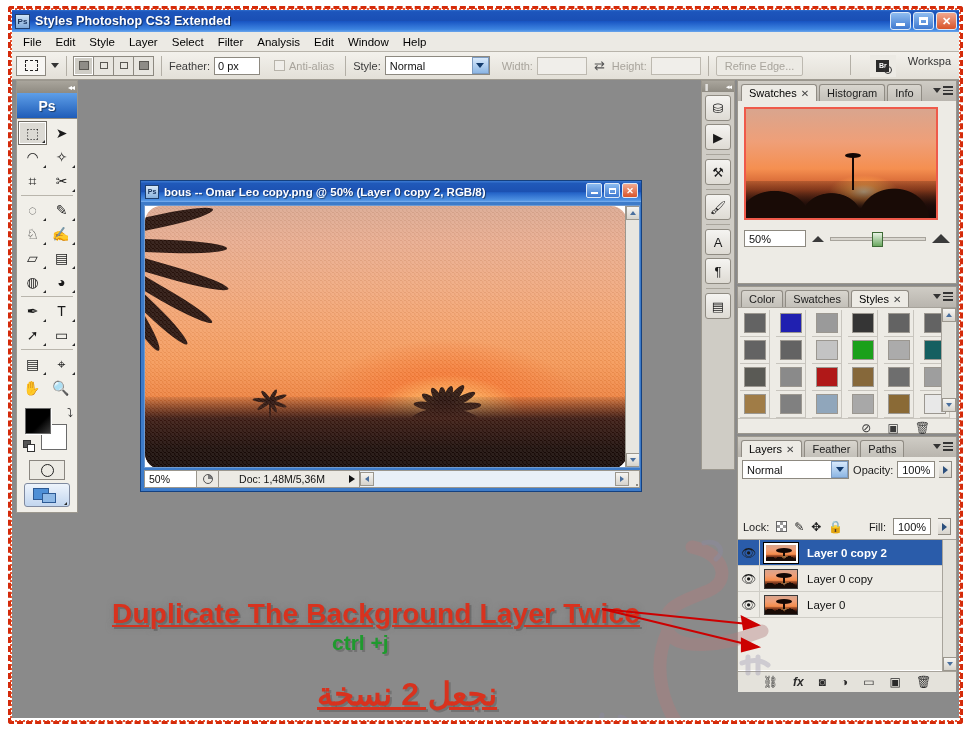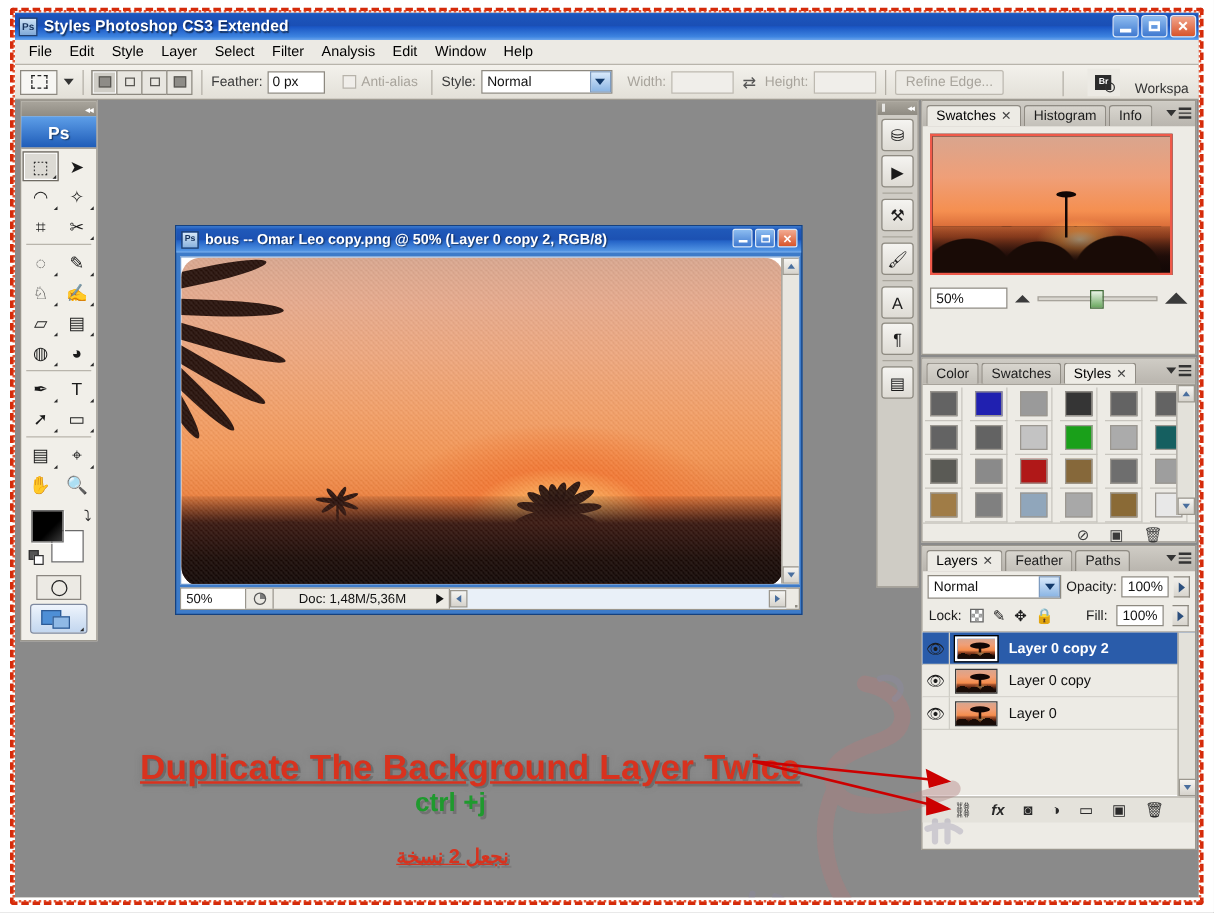--- a/index.html
+++ b/index.html
@@ -418,21 +418,21 @@
     position: absolute;
     left: 320px; top: 551px;
     font-size: 21px; font-weight: bold;
     color: #1f9a2e;
     text-shadow: 2px 2px 0 rgba(90,90,90,.5);
     z-index: 40;
   }
   .anno-ar {
     position: absolute;
     left: 305px; top: 595px;
-    font-size: 16px; font-weight: bold;
+    font-size: 32px; font-weight: bold;
     color: #d8321e;
     text-decoration: underline;
     direction: rtl;
     text-shadow: 2px 2px 0 rgba(90,90,90,.5);
     z-index: 40;
   }
 
   
   .calligraphy {
     position:absolute; left: 560px; top: 455px;
@@ -551,21 +551,21 @@
   .blend-sel {
     width: 108px; height:19px; background:#fff; border:1px solid #8d8980;
     font-size:11px; display:flex;align-items:center; padding-left:4px; color:#111;
   }
   .blend-sel .arrow-box { width:17px;height:17px;margin-left:auto;background:linear-gradient(180deg,#d8e9fb,#8cb6e4);border:1px solid #7d9bc0;display:flex;align-items:center;justify-content:center; }
   .blend-sel .arrow-box i { width:0;height:0;border-left:4px solid transparent;border-right:4px solid transparent;border-top:5px solid #123a6b; }
   .lbl-sm { font-size:11px; color:#1c1c1c; white-space:nowrap; }
   .val-box { width:38px;height:17px;background:#fff;border:1px solid #8d8980;font-size:11px;display:flex;align-items:center;justify-content:center;color:#111; }
   .spin { width:13px;height:17px;background:linear-gradient(180deg,#f2f0ec,#d8d5ce);border:1px solid #8d8980;border-left:none;display:flex;align-items:center;justify-content:center; }
   .spin i { width:0;height:0;border-top:4px solid transparent;border-bottom:4px solid transparent;border-left:5px solid #2c4f7d; }
-  .lock-row { padding: 2px 5px 4px; display:flex; align-items:center; gap:7px; }
+  .lock-row { padding: 2px 5px 4px; display:flex; align-items:center; gap:7px;margin-top:34px; }
   .lock-ico { font-size:12px; color:#1c1c1c; }
   .checker { width:11px;height:11px;
     background-image: linear-gradient(45deg,#999 25%,transparent 25%,transparent 75%,#999 75%),linear-gradient(45deg,#999 25%,#fff 25%,#fff 75%,#999 75%);
     background-size:6px 6px; background-position:0 0,3px 3px; border:1px solid #666; }
 
   .layer-list { border-top:1px solid #a7a39b; background:#fff; position:relative; }
   .layer-row {
     height: 26px; display:flex; align-items:center;
     border-bottom:1px solid #cfcdc6; background:#edebe5;
   }
@@ -682,21 +682,21 @@
 
       <span class="ob-label dim" style="margin-left:12px">Width:</span>
       <div class="ob-input dim" style="width:50px"></div>
       <span class="swap-icon">⇄</span>
       <span class="ob-label dim">Height:</span>
       <div class="ob-input dim" style="width:50px"></div>
       <div class="ob-sep"></div>
 
       <div class="refine-btn">Refine Edge...</div>
 
-      <div style="margin-left:auto;display:flex;align-items:flex-end;gap:12px;padding-right:4px">
+      <div style="margin-left:auto;display:flex;align-items:flex-start;gap:12px;padding-right:4px">
         <div class="ob-sep"></div>
         <div class="bridge-btn">
           <span class="br-sq">Br</span>
           <span class="br-mag"></span>
         </div>
         <span class="workspace-label">Workspa</span>
       </div>
     </div>
 
     <div class="workarea">

